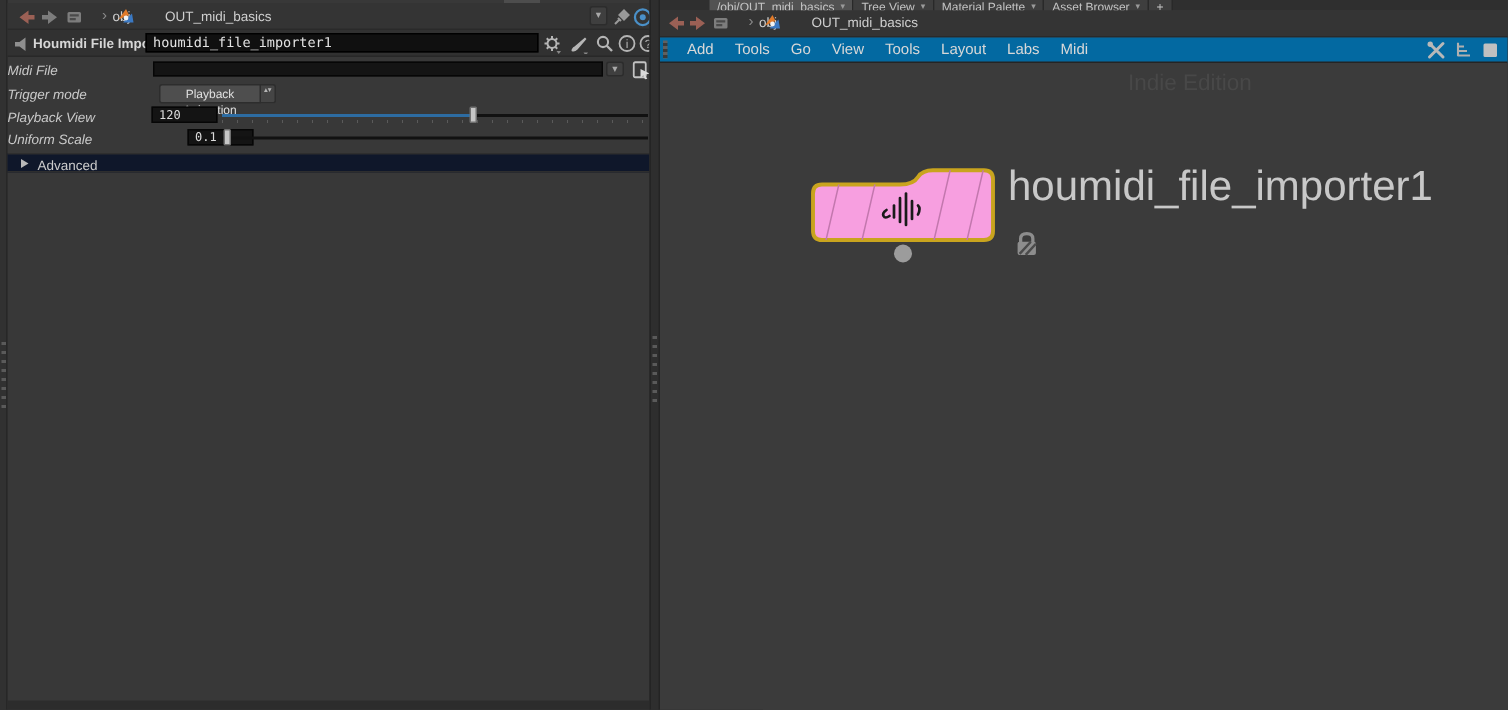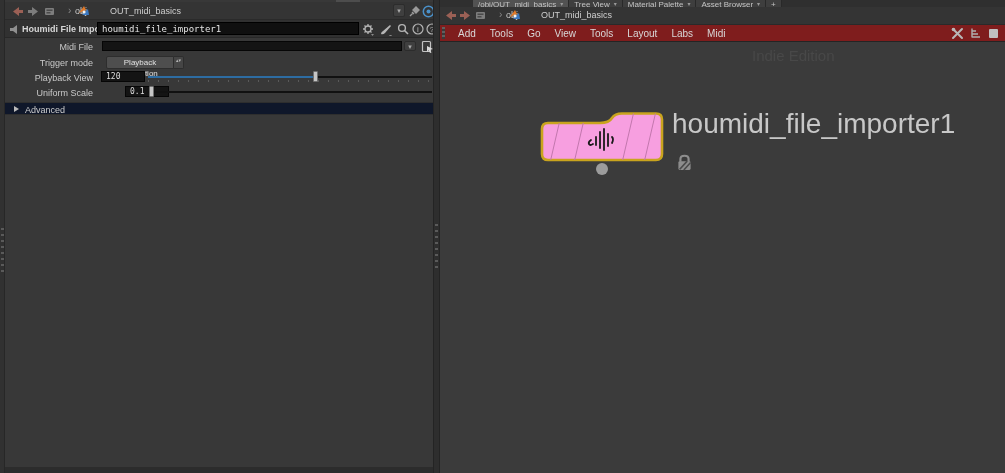--- a/index.html
+++ b/index.html
@@ -20,21 +20,21 @@
   .crumb-sep { top:3px; font-size:10px; color:#8a8a8a; }
   .dd-btn { width:12px; height:13px; top:2px; background:#3f3f3f; border:1px solid #2c2c2c; border-radius:2px;
     color:#a9a9a9; font-size:7px; text-align:center; line-height:12px; }
 
   .param-header { left:5px; top:20px; right:0; height:18px; background:#313131; border-bottom:1px solid #282828; }
   .ph-title { left:17px; top:4px; font-size:9px; font-weight:bold; color:#d6d6d6; white-space:nowrap; }
   .ph-name { left:92px; top:2px; width:262px; height:13px; background:#101010; border:1px solid #000;
     color:#e3e3e3; font-family:"DejaVu Sans Mono", monospace; font-size:9px; padding:0 4px; }
   .ph-icon { top:3px; width:13px; height:13px; }
 
-  .plabel { left:0; width:88px; text-align:right; font-size:9px; color:#c9c9c9; }
+  .plabel { left:0; width:88px; text-align:left; font-size:9px; color:#c9c9c9;font-style:italic; }
   .pfield { background:#141414; border:1px solid #060606; color:#dcdcdc;
     font-family:"DejaVu Sans Mono", monospace; font-size:8px; padding:0 4px; }
   .menu-btn { background:#4e4e4e; border:1px solid #2d2d2d; border-radius:2px 0 0 2px;
     color:#e0e0e0; font-size:8px; text-align:center; line-height:11px; }
   .spinner { background:#454545; border:1px solid #2d2d2d; border-left:none; border-radius:0 2px 2px 0;
     color:#b5b5b5; font-size:5px; line-height:5px; text-align:center; padding-top:1px; }
   .slider-track { height:2px; background:#111; }
   .slider-fill { height:2px; background:#2d6ca2; }
   .slider-handle { width:5px; height:11px; background:#c6c6c6; border:1px solid #707070; border-radius:1px; }
   .ticks { height:2px; background:repeating-linear-gradient(90deg,#5a5a5a 0 1px, transparent 1px 10px); }
@@ -52,21 +52,21 @@
 
   
   #right-pane { left:440px; top:0; width:565px; height:473px; background:#3b3b3b; }
   .tabs { left:0; top:0; right:0; height:7px; overflow:hidden; background:#2f2f2f; display:flex;padding-left:33px; }
   .tab { height:16px; margin-top:-8px; padding:8px 5px 0 5px; font-size:8px; color:#c4c4c4;
     background:#3e3e3e; border-right:1px solid #292929; white-space:nowrap; display:flex; gap:4px; }
   .tab.active { background:#525252; }
   .tab .tri { font-size:6px; color:#9a9a9a; }
   .pathbar2 { left:0; top:7px; right:0; height:18px; background:#343434; border-bottom:1px solid #2a2a2a; }
 
-  .menubar { left:0; top:25px; right:0; height:17px; background:#7f1d1d; border-bottom:1px solid #242424;
+  .menubar { left:0; top:25px; right:0; height:17px; background:#0369a1; border-bottom:1px solid #242424;
     display:flex; align-items:center; }
   .menugrip { width:3px; height:12px; margin:0 6px 0 2px;
     background:repeating-linear-gradient(#606060 0 2px, #3a3a3a 2px 4px); }
   .menuitem { font-size:10px; color:#d8d8d8; padding:0 7px; }
   .menubar-icons { margin-left:auto; display:flex; gap:6px; padding-right:6px; align-items:center; }
 
   .network { left:0; top:42px; right:0; bottom:0; background:#3b3b3b; overflow:hidden; }
   .watermark { left:312px; top:5px; font-size:15px; color:#484848; }
   .node-label { left:232px; top:66px; font-size:28px; color:#c8c8c8; white-space:nowrap; }
 </style>

